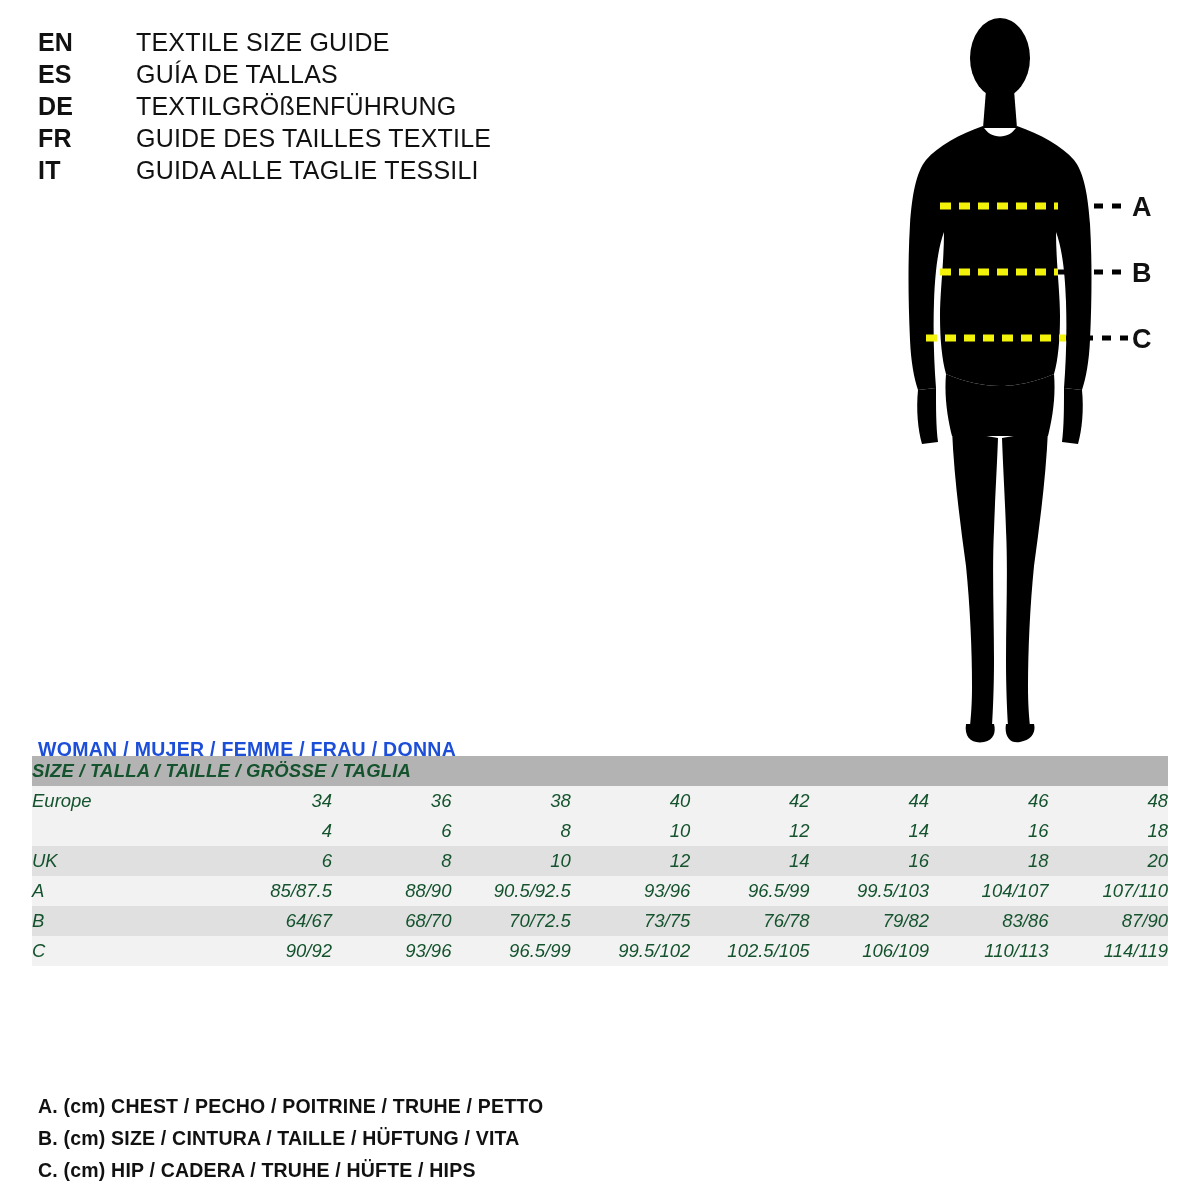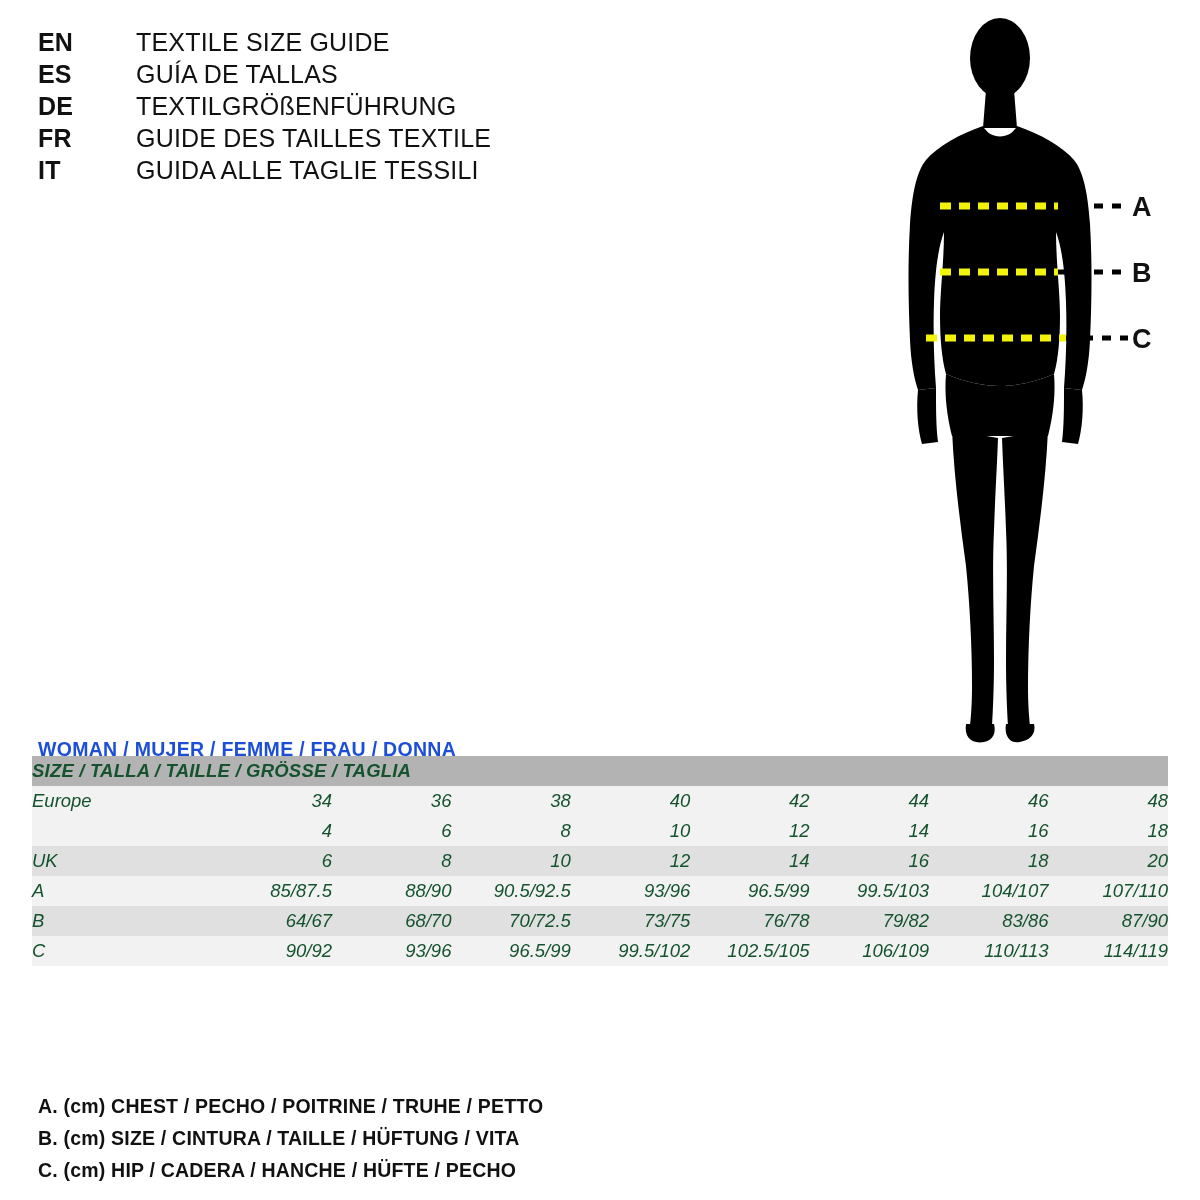--- a/index.html
+++ b/index.html
@@ -304,14 +304,14 @@
       <td class="cell-val">106/109</td>
       <td class="cell-val">110/113</td>
       <td class="cell-val">114/119</td>
     </tr>
   </tbody>
 </table>
 
 <div id="footnotes">
   <div class="footnote">A. (cm) CHEST / PECHO / POITRINE / TRUHE / PETTO</div>
   <div class="footnote">B. (cm) SIZE / CINTURA / TAILLE / HÜFTUNG / VITA</div>
-  <div class="footnote">C. (cm) HIP / CADERA / HANCHE / HÜFTE / PECHO</div>
+  <div class="footnote">C. (cm) HIP / CADERA / TRUHE / HÜFTE / HIPS</div>
 </div>
 
 </body></html>

